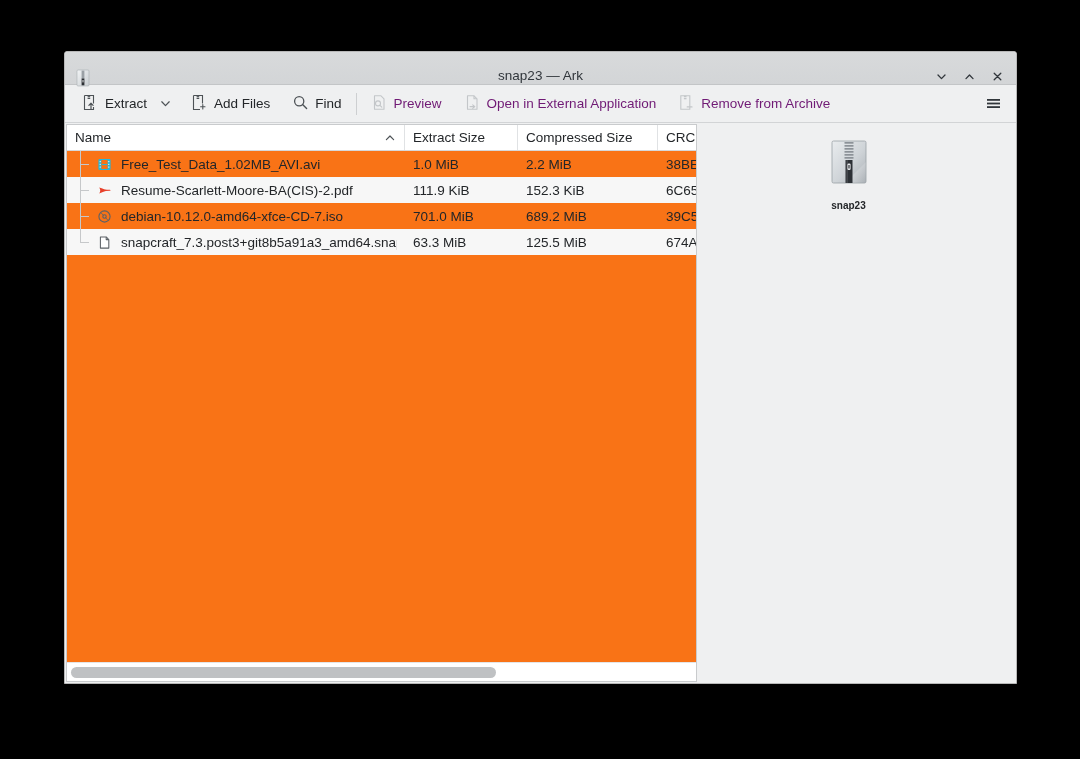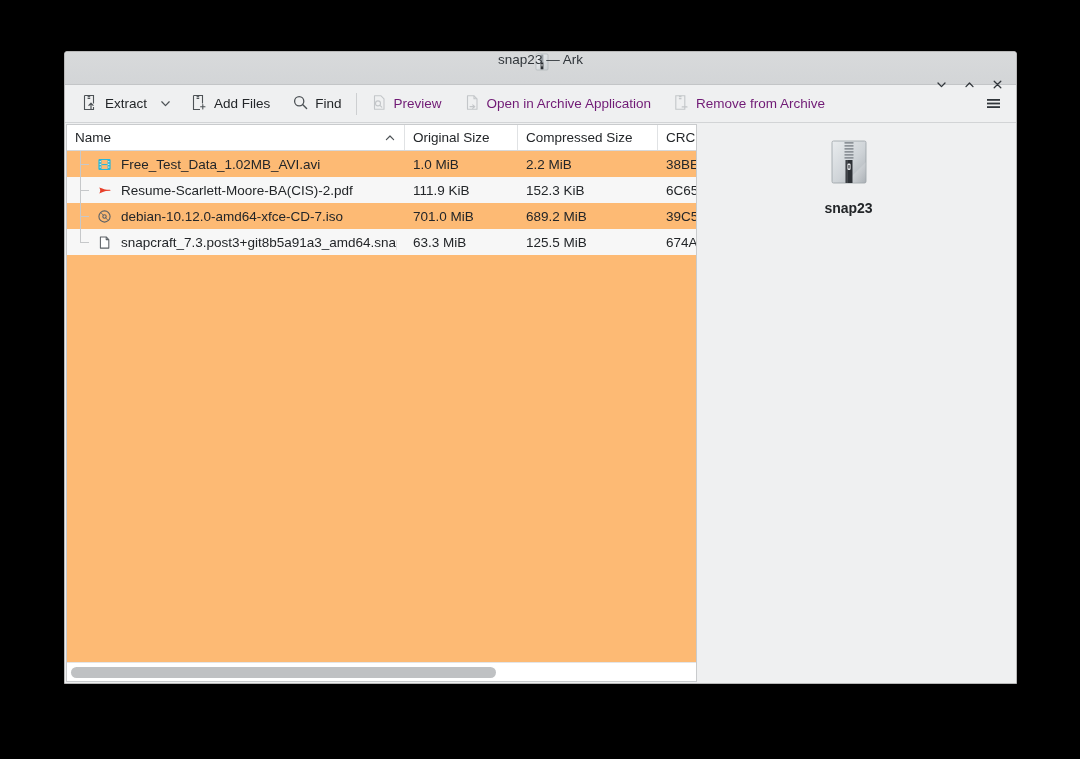--- a/index.html
+++ b/index.html
@@ -24,25 +24,23 @@
     box-shadow: 0 1px 3px rgba(0,0,0,0.35);
   }
 
   
   #titlebar {
     height: 33px;
     min-height: 33px;
     background: linear-gradient(#d8dadb, #d3d5d7);
     border-bottom: 1px solid #c3c5c7;
     display: flex;
-    align-items: center;
     position: relative;
-    padding: 0 6px 0 8px;
+    padding: 16px 6px 0 8px;
     border-radius: 2px 2px 0 0;
-    flex-direction: column;
   }
   #titlebar .win-icon {
     width: 20px; height: 20px;
     display: flex; align-items: center; justify-content: center;
     flex: 0 0 auto;
   }
   #titlebar .title-text {
     position: absolute;
     left: 0; right: 0;
     text-align: center;
@@ -157,21 +155,21 @@
   .hcell.c-crc  { flex: 1 1 auto; border-right: none; }
   .sort-ind {
     margin-left: auto;
     display: flex; align-items: center;
     padding-left: 6px;
   }
 
   #rows-scroll {
     flex: 1 1 auto;
     overflow: hidden;
-    background: #fdba74;
+    background: #f97316;
     position: relative;
   }
   .frow {
     display: flex;
     height: 26px;
     font-size: 13.5px;
     color: #232629;
     align-items: stretch;
     cursor: pointer;
   }
@@ -251,21 +249,21 @@
     display: flex;
     flex-direction: column;
     align-items: center;
     padding-top: 14px;
   }
   #archive-big-icon {
     width: 48px; height: 48px;
     margin-bottom: 14px;
   }
   #archive-name {
-    font-size: 14px;
+    font-size: 10px;
     font-weight: bold;
     color: #232629;
   }
 </style>
 </head>
 <body>
 
 <div id="window">
 
   <div id="titlebar">
@@ -358,21 +356,21 @@
     </div>
 
     <div class="tb-item disabled" style="margin-left:8px">
       <span>
         <svg width="17" height="17" viewBox="0 0 17 17">
           <path d="M3.5 1.8 H10 L13 4.8 V15.2 H3.5 Z" fill="none" stroke="#c3c6c9" stroke-width="1.1" stroke-linejoin="round"></path>
           <path d="M10 1.8 V4.8 H13" fill="none" stroke="#c3c6c9" stroke-width="1.1"></path>
           <path d="M6 12.6 H10.5 M8.7 10.8 L10.8 12.6 L8.7 14.4" fill="none" stroke="#c3c6c9" stroke-width="1.1" stroke-linecap="round" stroke-linejoin="round"></path>
         </svg>
       </span>
-      <span>Open in Archive Application</span>
+      <span>Open in External Application</span>
     </div>
 
     <div class="tb-item disabled" style="margin-left:8px">
       <span>
         <svg width="17" height="17" viewBox="0 0 17 17">
           <path d="M2.8 1.8 H11.8 V15.2 H2.8 Z" fill="none" stroke="#c3c6c9" stroke-width="1.1"></path>
           <rect x="5.9" y="1.8" width="2.6" height="1.4" fill="#c3c6c9"></rect>
           <rect x="5.9" y="3.9" width="2.6" height="1.4" fill="#c3c6c9"></rect>
           <path d="M9.2 12.9 H14" fill="none" stroke="#c3c6c9" stroke-width="1.2" stroke-linecap="round"></path>
         </svg>
@@ -398,21 +396,21 @@
       <div id="header-row">
         <div class="hcell c-name">
           <span>Name</span>
           <span class="sort-ind">
             <svg width="12" height="12" viewBox="0 0 12 12">
                 <path d="M2.4 7.6 L6 4 L9.6 7.6" fill="none" stroke="#4d5256" stroke-width="1.2" stroke-linecap="round" stroke-linejoin="round"></path>
               </svg>
           </span>
         </div>
         <div class="hcell c-orig">
-          <span>Original Size</span>
+          <span>Extract Size</span>
         </div>
         <div class="hcell c-comp">
           <span>Compressed Size</span>
         </div>
         <div class="hcell c-crc">
           <span>CRC ch</span>
         </div>
       </div>
 
       <div id="rows-scroll">

